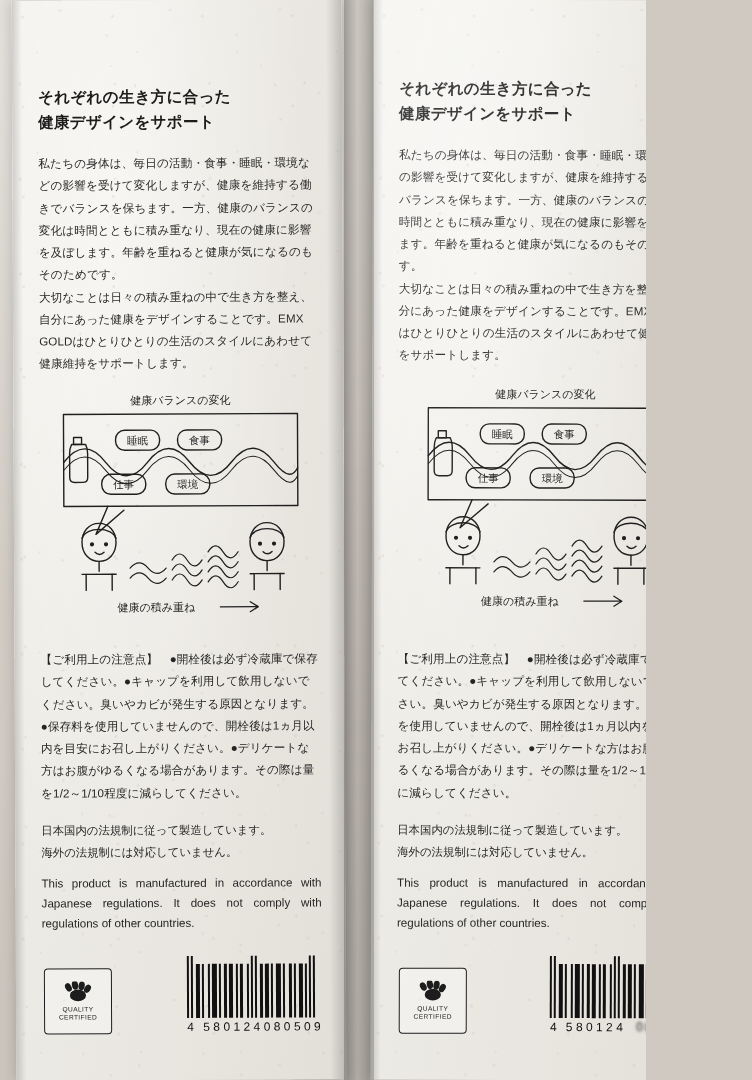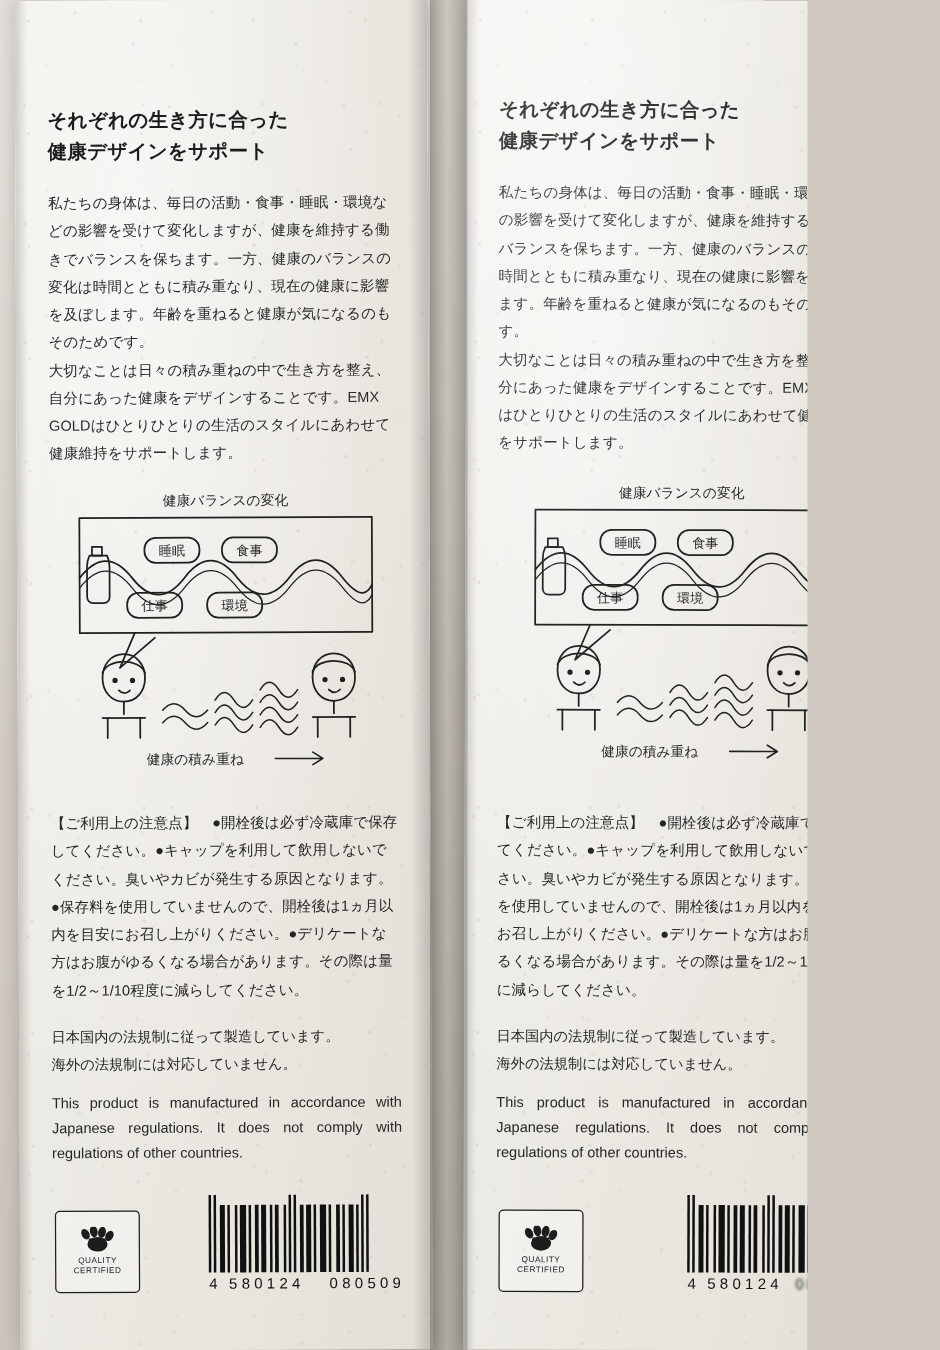--- a/index.html
+++ b/index.html
@@ -390,21 +390,21 @@
               <i class="short" style="width:2px;background:transparent"></i>
             <i class="short" style="width:2px"></i>
               <i class="short" style="width:2px;background:transparent"></i>
             <i style="width:2px"></i>
               <i style="width:2px;background:transparent"></i>
               <i style="width:2px"></i>
           </div>
           <div class="barcode-nums">
             <span class="lead">4</span>
             <span class="grp">580124</span>
-            <span class="grp" style="margin-left:20px">080509</span>
+            <span class="grp" style="margin-left:0">080509</span>
           </div>
         </div>
       </div>
 
     </div>
   </div>
 
   <div class="box right">
     <div class="grain"></div>
     <div class="edge-shadow-l"></div>

